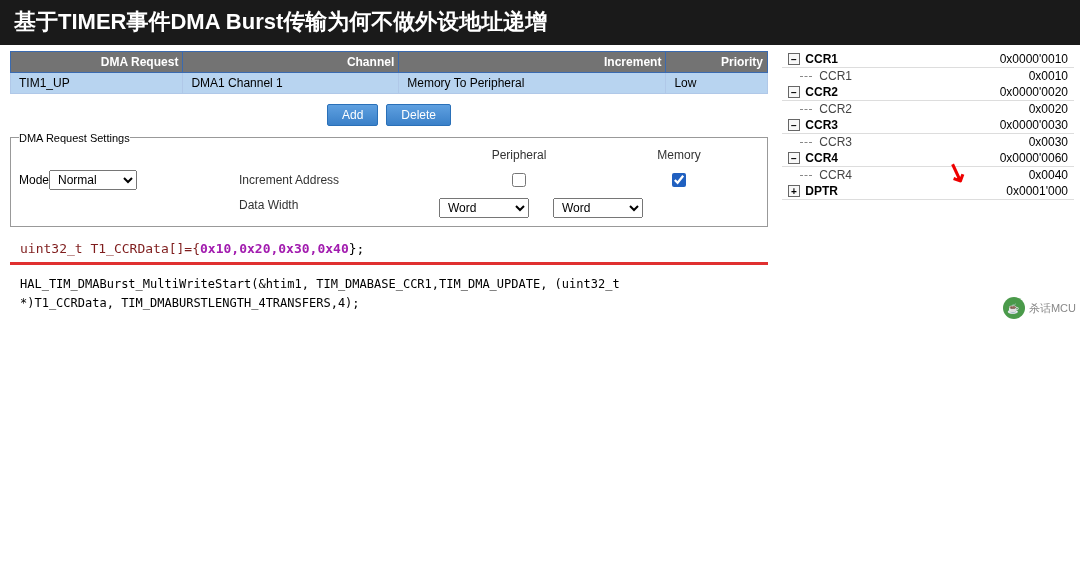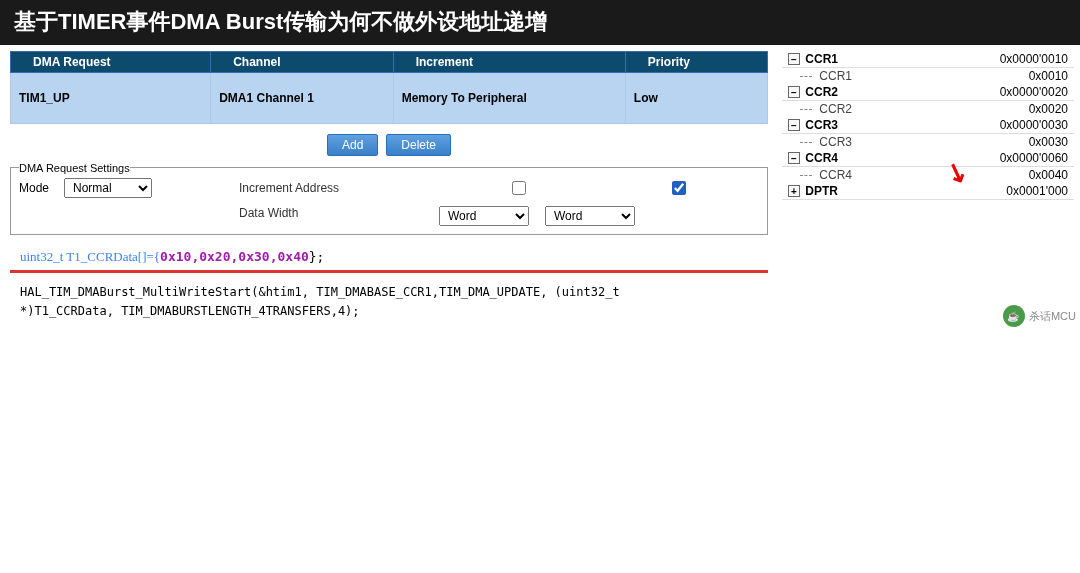--- a/index.html
+++ b/index.html
@@ -34,33 +34,32 @@
       padding: 6px 10px;
     }
 
     
     .dma-table {
       width: 100%;
       border-collapse: collapse;
       margin-bottom: 10px;
     }
     .dma-table th {
-      background: #0c4a6e;
+      background: #737373;
       color: #fff;
-      padding: 3px 22px;
-      text-align: left;
+      padding: 3px 4px;
+      text-align: right;
       border: 1px solid #3a6aaf;
       font-size: 12px;
     }
     .dma-table td {
-      padding: 18px 8px;
+      padding: 3px 8px;
       border: 1px solid #b0c8e8;
       background: #cde0f5;
       font-size: 12px;
-      font-weight: bold;
     }
     .dma-table tr.selected td {
       background: #b8d4f0;
     }
 
     
     .btn-row {
       display: flex;
       gap: 8px;
       margin: 8px 0 6px 0;
@@ -97,21 +96,21 @@
       align-items: center;
     }
     .settings-label {
       font-size: 12px;
       color: #333;
       width: 200px;
     }
     .mode-select-wrap {
       display: flex;
       align-items: center;
-      gap: 15px;
+      gap: 0;
       width: 220px;
     }
     .mode-label { font-size: 12px; }
     select.mode-select {
       font-size: 12px;
       padding: 1px 4px;
       width: 88px;
     }
     .checkbox-cell {
       width: 160px;
@@ -130,41 +129,41 @@
       display: flex;
       align-items: flex-start;
     }
     .data-width-label {
       width: 200px;
       font-size: 12px;
       color: #333;
     }
     .dw-select-wrap {
       display: flex;
-      gap: 16px;
+      gap: 24px;
     }
     select.dw-select {
       font-size: 12px;
       padding: 1px 4px;
       width: 90px;
     }
 
     
     .code-section {
       margin-top: 8px;
       padding: 4px 10px;
       border-bottom: 3px solid #e03030;
       background: #fff;
       font-family: Consolas, monospace;
       font-size: 13px;
     }
     .code-line {
       line-height: 1.5;
     }
-    .code-normal { color: #3b82f6; font-family: Liberation Serif, serif; }
+    .code-normal { color: #7f1d1d; }
     .code-highlight { color: #a21caf; font-weight: bold; }
     .code-brace { color: #000; }
 
     .code-section2 {
       margin-top: 6px;
       padding: 4px 10px;
       font-family: Consolas, monospace;
       font-size: 12px;
       color: #000;
       line-height: 1.6;
@@ -273,20 +272,24 @@
 
     <div class="btn-row">
       <button class="btn btn-add">Add</button>
       <button class="btn btn-delete">Delete</button>
     </div>
 
     <fieldset class="settings-fieldset">
       <legend>DMA Request Settings</legend>
       <div class="settings-inner">
 
+        <div class="settings-header-row">
+          <div class="col-header">Peripheral</div>
+          <div class="col-header">Memory</div>
+        </div>
 
         <div class="settings-row">
           <div class="mode-select-wrap">
             <span class="mode-label">Mode</span>
             <select class="mode-select">
               <option>Normal</option>
               <option>Circular</option>
             </select>
           </div>
           <div class="settings-label">Increment Address</div>

